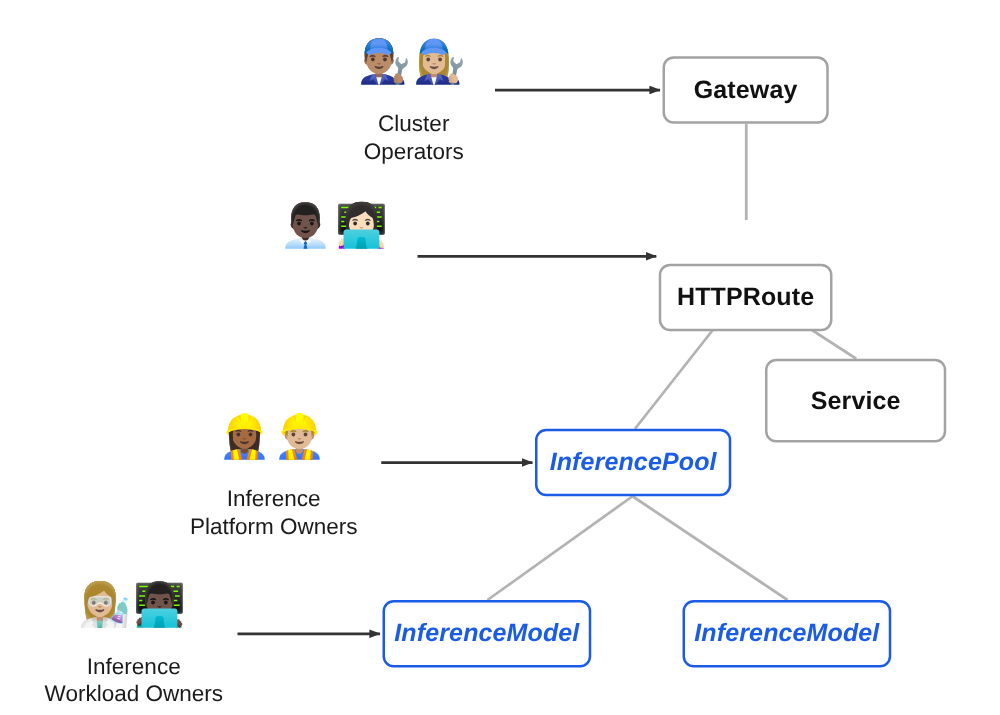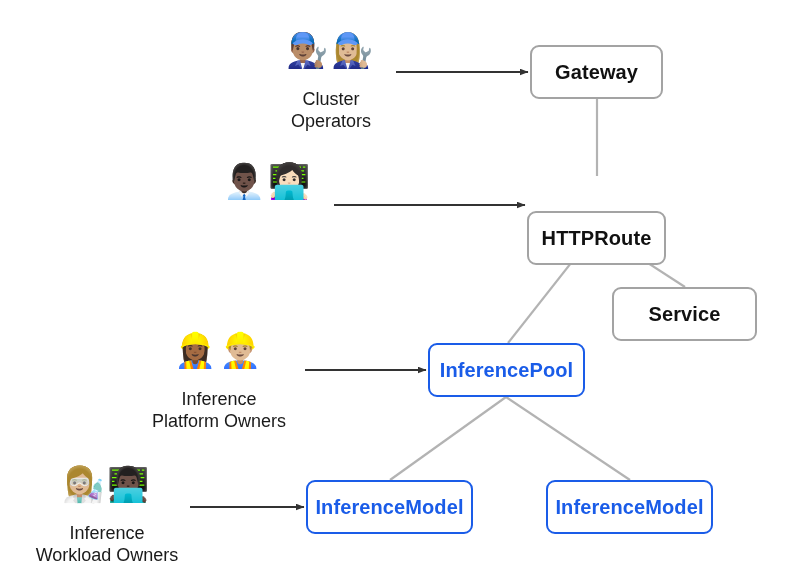--- a/index.html
+++ b/index.html
@@ -51,26 +51,27 @@
   .node.kind-core .node-label {
     color: #111111;
     font-size: 20px;
   }
   .node.kind-inference {
     border: 2.5px solid #1a5ce8;
   }
   .node.kind-inference .node-label {
     color: #1a5ce8;
     font-size: 20px;
+    font-style: italic;
   }
 
   
   #node-gateway        { left: 530px; top: 45px;  width: 133px; height: 54px; }
   #node-httproute      { left: 527px; top: 176px; width: 139px; height: 54px; margin-top: 35px; }
-  #node-service        { left: 612px; top: 287px; width: 145px; height: 54px; }
+  #node-service        { left: 612px; top: 287px; width: 145px; height: 67px; }
   #node-inferencepool  { left: 428px; top: 343px; width: 157px; height: 54px; }
   #node-inferencemodel-1 { left: 306px; top: 480px; width: 167px; height: 54px; }
   #node-inferencemodel-2 { left: 546px; top: 480px; width: 167px; height: 54px; }
 
   
   .persona {
     position: absolute;
     display: flex;
     flex-direction: column;
     align-items: center;

